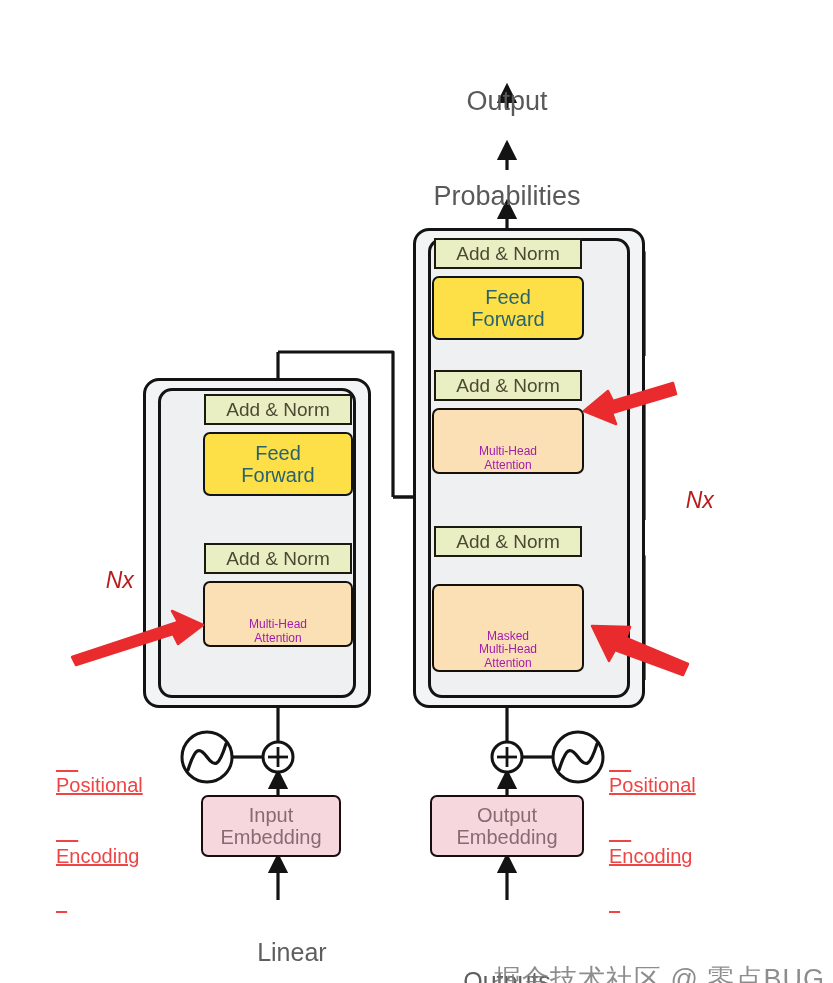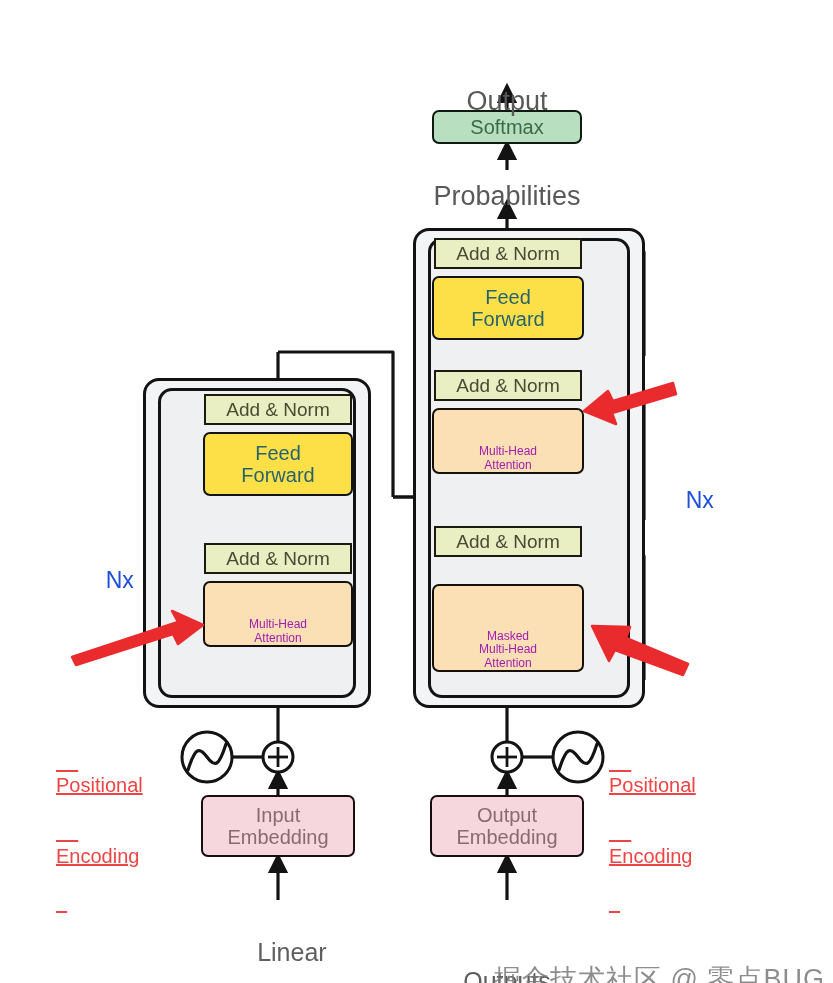--- a/index.html
+++ b/index.html
@@ -114,21 +114,22 @@
     font-size: 25px;
     color: #5e5e5e;
   }
   .t-pe {
     font-size: 20px;
     color: #ef4444;
     text-decoration: underline;
   }
   .t-nx {
     font-size: 23px;
-    color: #1d4ed8;
+    color: #b91c1c;
+    font-style: italic;
   }
   .watermark {
     position: absolute;
     font-size: 27px;
     color: #7a7a7a;
     opacity: 0.85;
     white-space: pre;
     z-index: 9;
     letter-spacing: 1px;
   }
@@ -232,23 +233,20 @@
       <path d="M507,110 L507,86" marker-end="url(#ah)"></path>
     </g>
   </svg>
 
   <div class="stack" style="left:143px; top:378px; width:228px; height:330px;"></div>
   <div class="stack-inner" style="left:158px; top:388px; width:198px; height:310px;"></div>
 
   <div class="stack" style="left:413px; top:228px; width:232px; height:480px;"></div>
   <div class="stack-inner" style="left:428px; top:238px; width:202px; height:460px;"></div>
 
-  <div class="blk softmax" style="left:432px; top:110px; width:150px; height:34px;">
-    <span>Softmax</span>
-  </div>
 
 
   <div class="blk addnorm" style="left:434px; top:238px; width:148px; height:31px;">
     <span>Add &amp; Norm</span>
   </div>
 
   <div class="blk ff" style="left:432px; top:276px; width:152px; height:64px;">
     <span>
       <span class="l1">Feed</span>
       <span class="l2">Forward</span>
@@ -293,21 +291,21 @@
     <span>Add &amp; Norm</span>
   </div>
 
   <div class="blk mha" style="left:203px; top:581px; width:150px; height:66px;">
     <span>
       <span class="l1">Multi-Head</span>
       <span class="l2">Attention</span>
     </span>
   </div>
 
-  <div class="blk embed" style="left:201px; top:795px; width:154px; height:62px;">
+  <div class="blk embed" style="left:201px; top:795px; width:140px; height:62px;">
     <span>
       <span class="l1">Input</span>
       <span class="l2">Embedding</span>
     </span>
   </div>
 
   <div class="blk embed" style="left:430px; top:795px; width:154px; height:62px;">
     <span>
       <span class="l1">Output</span>
       <span class="l2">Embedding</span>

